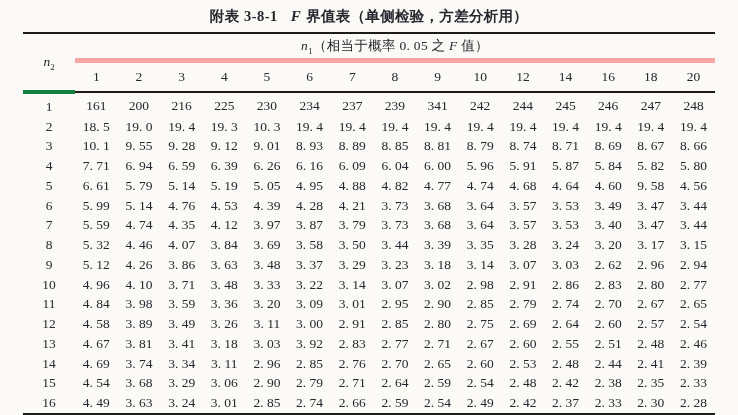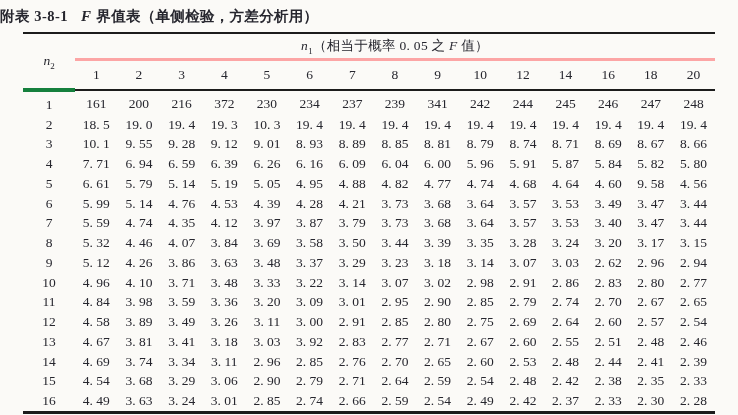--- a/index.html
+++ b/index.html
@@ -6,21 +6,21 @@
     margin: 0; padding: 0;
     width: 738px; height: 415px;
     background: #fbfaf7;
     overflow: hidden;
     font-family: "Liberation Serif", "DejaVu Serif", serif;
     color: #26262e;
   }
   .page { width: 738px; height: 415px; position: relative; }
 
   .title {
-    text-align: left;
+    text-align: center;
     padding-top: 7px;
     height: 24px;
     font-size: 14.5px;
     font-weight: bold;
     letter-spacing: 0.3px;
     white-space: nowrap;
   }
   .title .t-num { letter-spacing: 0.5px; }
   .title .t-f {
     font-style: italic;
@@ -46,21 +46,21 @@
     font-size: 13.5px;
     white-space: nowrap;
   }
 
   .n2cell {
     border-bottom: 4px solid #15803d;
     font-size: 13.5px;
   }
   .groupcell {
     height: 24px;
-    border-bottom: 3px solid #fca5a5;
+    border-bottom: 5px solid #fca5a5;
     font-size: 13.5px;
     letter-spacing: 0.3px;
   }
   tr.colnum-row th {
     height: 28px;
     border-bottom: 2px solid #1c1c1c;
     font-size: 13.5px;
   }
   tbody td { height: 19.75px; }
   tbody tr:first-child td { padding-top: 3px; }
@@ -103,21 +103,21 @@
           <th>18</th>
           <th>20</th>
         </tr>
     </thead>
     <tbody>
         <tr>
           <td>1</td>
           <td>161</td>
           <td>200</td>
           <td>216</td>
-          <td>372</td>
+          <td>225</td>
           <td>230</td>
           <td>234</td>
           <td>237</td>
           <td>239</td>
           <td>341</td>
           <td>242</td>
           <td>244</td>
           <td>245</td>
           <td>246</td>
           <td>247</td>

